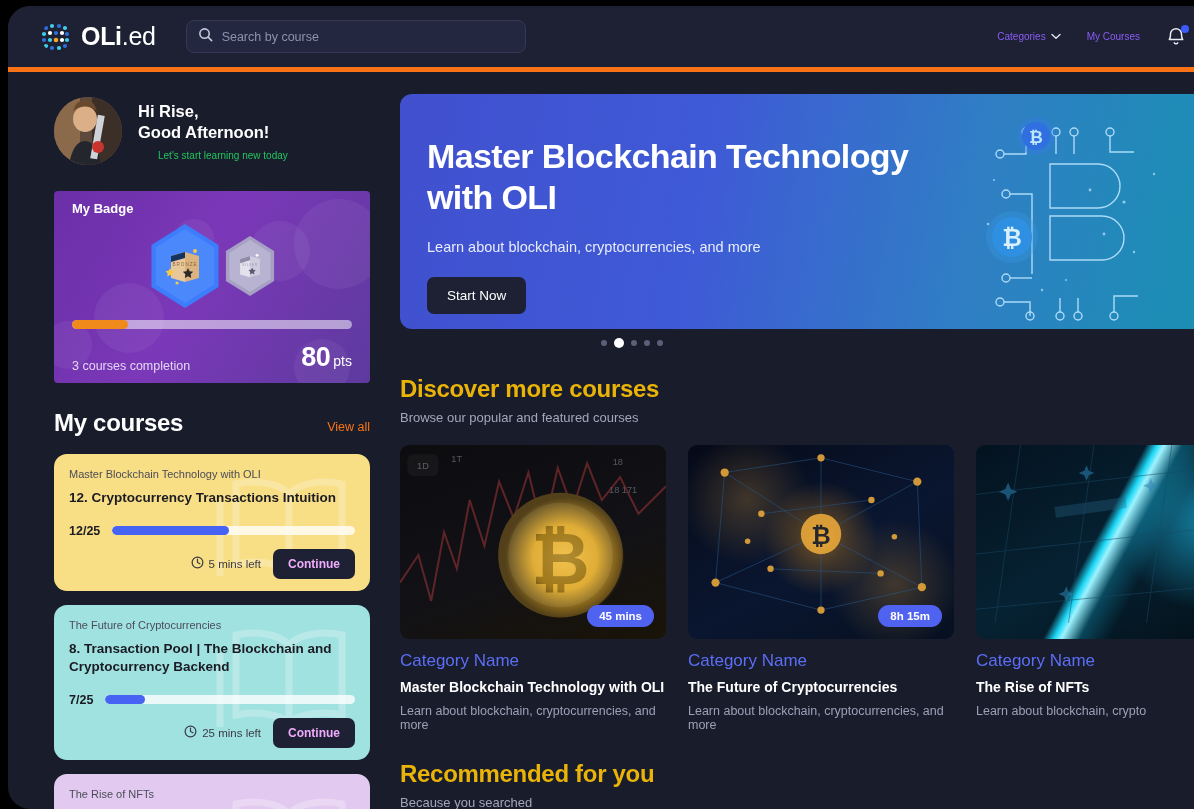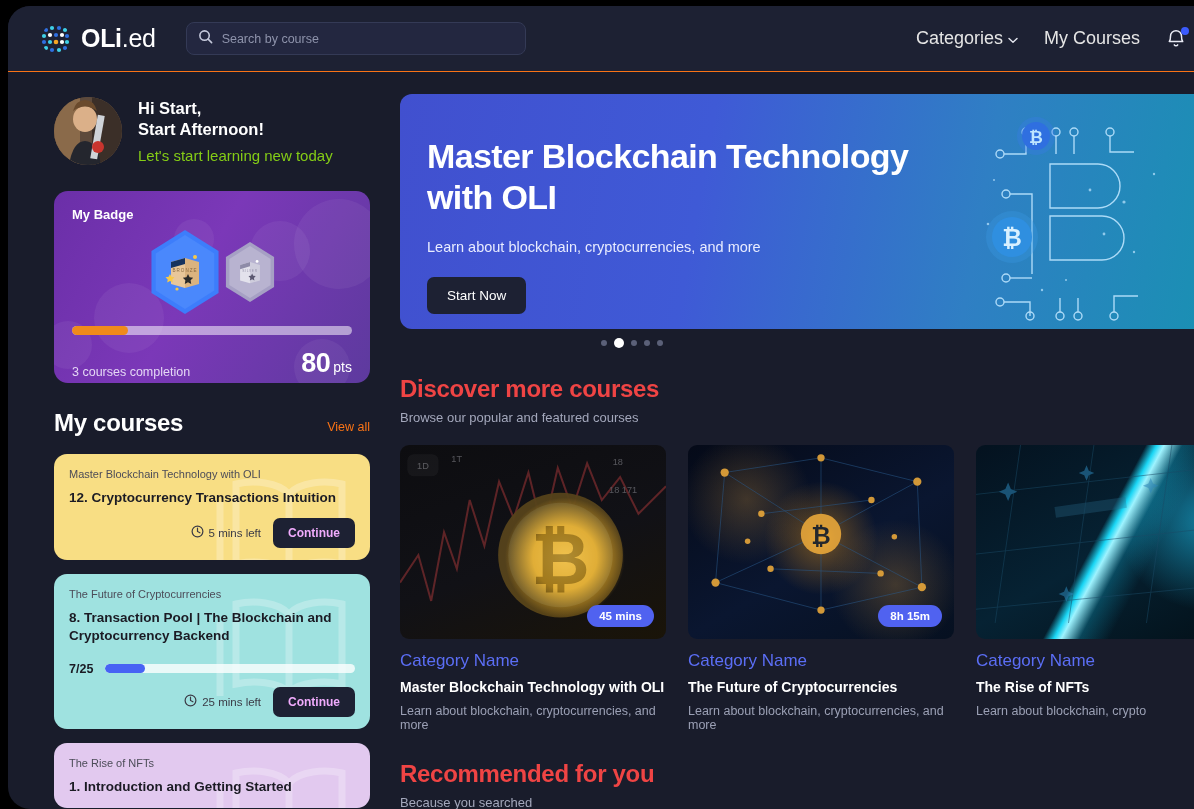--- a/index.html
+++ b/index.html
@@ -18,21 +18,21 @@
     background: #191c2b;
     border-top-left-radius: 22px;
     border-bottom-left-radius: 22px;
     overflow: hidden;
   }
 
   
   .topbar {
     height: 66px;
     background: #1d2133;
-    border-bottom: 1px solid #f97316;
+    border-bottom: 5px solid #f97316;
     display: flex;
     align-items: center;
     padding: 0 0 0 32px;
     position: relative;
   }
 
   .brand { display: flex; align-items: center; gap: 9px; }
   .brand-mark { width: 32px; height: 32px; position: relative; }
   .brand-name {
     font-size: 25px; font-weight: bold; color: #ffffff; letter-spacing: -0.3px;
@@ -56,21 +56,21 @@
     font-family: "Liberation Sans", sans-serif;
   }
   .search-input::placeholder { color: #8e93ab; }
 
   .nav-right {
     margin-left: auto;
     display: flex; align-items: center; gap: 26px;
     padding-right: 6px;
   }
   .nav-link {
-    color: #e5e5e5; font-size: 18px;
+    color: #8b5cf6; font-size: 10px;
     display: flex; align-items: center; gap: 5px;
     cursor: pointer; white-space: nowrap;
   }
   .bell-wrap { position: relative; width: 22px; height: 22px; cursor: pointer; }
   .bell-dot {
     position: absolute; right: -1px; top: -1px;
     width: 8px; height: 8px; border-radius: 50%;
     background: #3b5bfd;
   }
 
@@ -92,30 +92,30 @@
   
   .greeting { display: flex; align-items: center; gap: 16px; margin-bottom: 26px; }
   .avatar {
     width: 68px; height: 68px; border-radius: 50%;
     flex-shrink: 0; overflow: hidden; position: relative;
     background: #6b5443;
   }
   .greet-l1, .greet-l2 {
     font-size: 16.5px; font-weight: bold; color: #ffffff; line-height: 1.28;
   }
-  .greet-sub { font-size: 15px; color: #84cc16; margin-top: 7px; }
+  .greet-sub { font-size: 10px; color: #22c55e; margin-top: 7px; margin-left: 20px; }
 
   
   .badge-card {
     position: relative;
     height: 192px;
-    border-radius: 14px;
+    border-radius: 4px;
     background: linear-gradient(120deg, #6b2fa8 0%, #7b38b8 45%, #5d3a9e 100%);
     overflow: hidden;
-    padding: 16px 18px;
+    padding: 10px 18px;
     margin-bottom: 26px;
   }
   .badge-card .blob {
     position: absolute; border-radius: 50%;
     background: rgba(255,255,255,0.055);
   }
   .badge-title { font-size: 13px; font-weight: bold; color: #ffffff; position: relative; z-index: 2; }
 
   .badges-row {
     position: relative; z-index: 2;
@@ -244,21 +244,21 @@
   .dots {
     display: flex; align-items: center; justify-content: center;
     gap: 7px; height: 28px; margin-right: 330px;
   }
   .dot { width: 6px; height: 6px; border-radius: 50%; background: #5b6078; cursor: pointer; }
   .dot.active { width: 10px; height: 10px; background: #ffffff; }
 
   
   .section { padding-left: 0; }
   .section-title {
-    font-size: 24px; font-weight: bold; color: #ef4444;
+    font-size: 24px; font-weight: bold; color: #eab308;
     letter-spacing: -0.3px; margin-top: 18px;
   }
   .section-sub { font-size: 13px; color: #a3a7bb; margin-top: 7px; }
 
   .course-grid {
     display: flex; gap: 22px; margin-top: 20px;
   }
   .course-card { width: 266px; flex-shrink: 0; }
   .thumb {
     position: relative;
@@ -388,22 +388,22 @@
             <rect x="0" y="0" width="26" height="68" fill="#8a6a4a"></rect>
             <rect x="38" y="0" width="30" height="68" fill="#3b2f28"></rect>
             <ellipse cx="31" cy="22" rx="12" ry="13" fill="#dbb089"></ellipse>
             <path d="M19 14 q12 -9 24 0 q-3 -11 -12 -11 q-9 0 -12 11z" fill="#6a4a2c"></path>
             <path d="M15 68 q4 -24 16 -24 q12 0 16 24z" fill="#24262e"></path>
             <rect x="40" y="18" width="7" height="44" fill="#cfd3d8" transform="rotate(10 43 40)"></rect>
             <circle cx="44" cy="50" rx="6" r="6" fill="#c8352e"></circle>
           </svg>
         </div>
         <div>
-          <div class="greet-l1">Hi Start,</div>
-          <div class="greet-l2">Start Afternoon!</div>
+          <div class="greet-l1">Hi Rise,</div>
+          <div class="greet-l2">Good Afternoon!</div>
           <div class="greet-sub">Let's start learning new today</div>
         </div>
       </div>
 
       <div class="badge-card">
         <div class="blob" style="width:90px;height:90px;right:-14px;top:8px;"></div>
         <div class="blob" style="width:60px;height:60px;right:60px;top:30px;"></div>
         <div class="blob" style="width:70px;height:70px;left:40px;top:92px;"></div>
         <div class="blob" style="width:48px;height:48px;left:-10px;top:130px;"></div>
         <div class="blob" style="width:56px;height:56px;right:20px;bottom:-12px;"></div>
@@ -464,20 +464,26 @@
       <div id="miniCourseList">
           <div class="course-mini card-yellow">
             <div class="book-wm"><svg width="150" height="115" viewBox="0 0 150 115" fill="none" stroke="rgba(255,255,255,0.85)" stroke-width="7">
                 <path d="M75 26 C64 14 40 12 22 16 L22 96 C40 92 64 94 75 104"></path>
                 <path d="M75 26 C86 14 110 12 128 16 L128 96 C110 92 86 94 75 104"></path>
                 <path d="M75 26 L75 104"></path>
                 <path d="M6 34 L6 108"></path>
               </svg></div>
             <div class="cm-cat">Master Blockchain Technology with OLI</div>
             <div class="cm-title">12. Cryptocurrency Transactions Intuition</div>
+            <div class="cm-progrow">
+              <div class="cm-frac">12/25</div>
+              <div class="cm-bar">
+                <div class="cm-bar-fill" style="width:48%"></div>
+              </div>
+            </div>
             <div class="cm-footrow">
               <div class="cm-time">
                 <span><svg width="13" height="13" viewBox="0 0 14 14" fill="none" stroke="#3b3b46" stroke-width="1.3">
                     <circle cx="7" cy="7" r="5.8"></circle>
                     <polyline points="7,3.4 7,7 9.6,8.4" stroke-linecap="round"></polyline>
                   </svg></span>
                 <span>5 mins left</span>
               </div>
               <button class="cm-continue">Continue</button>
             </div>

